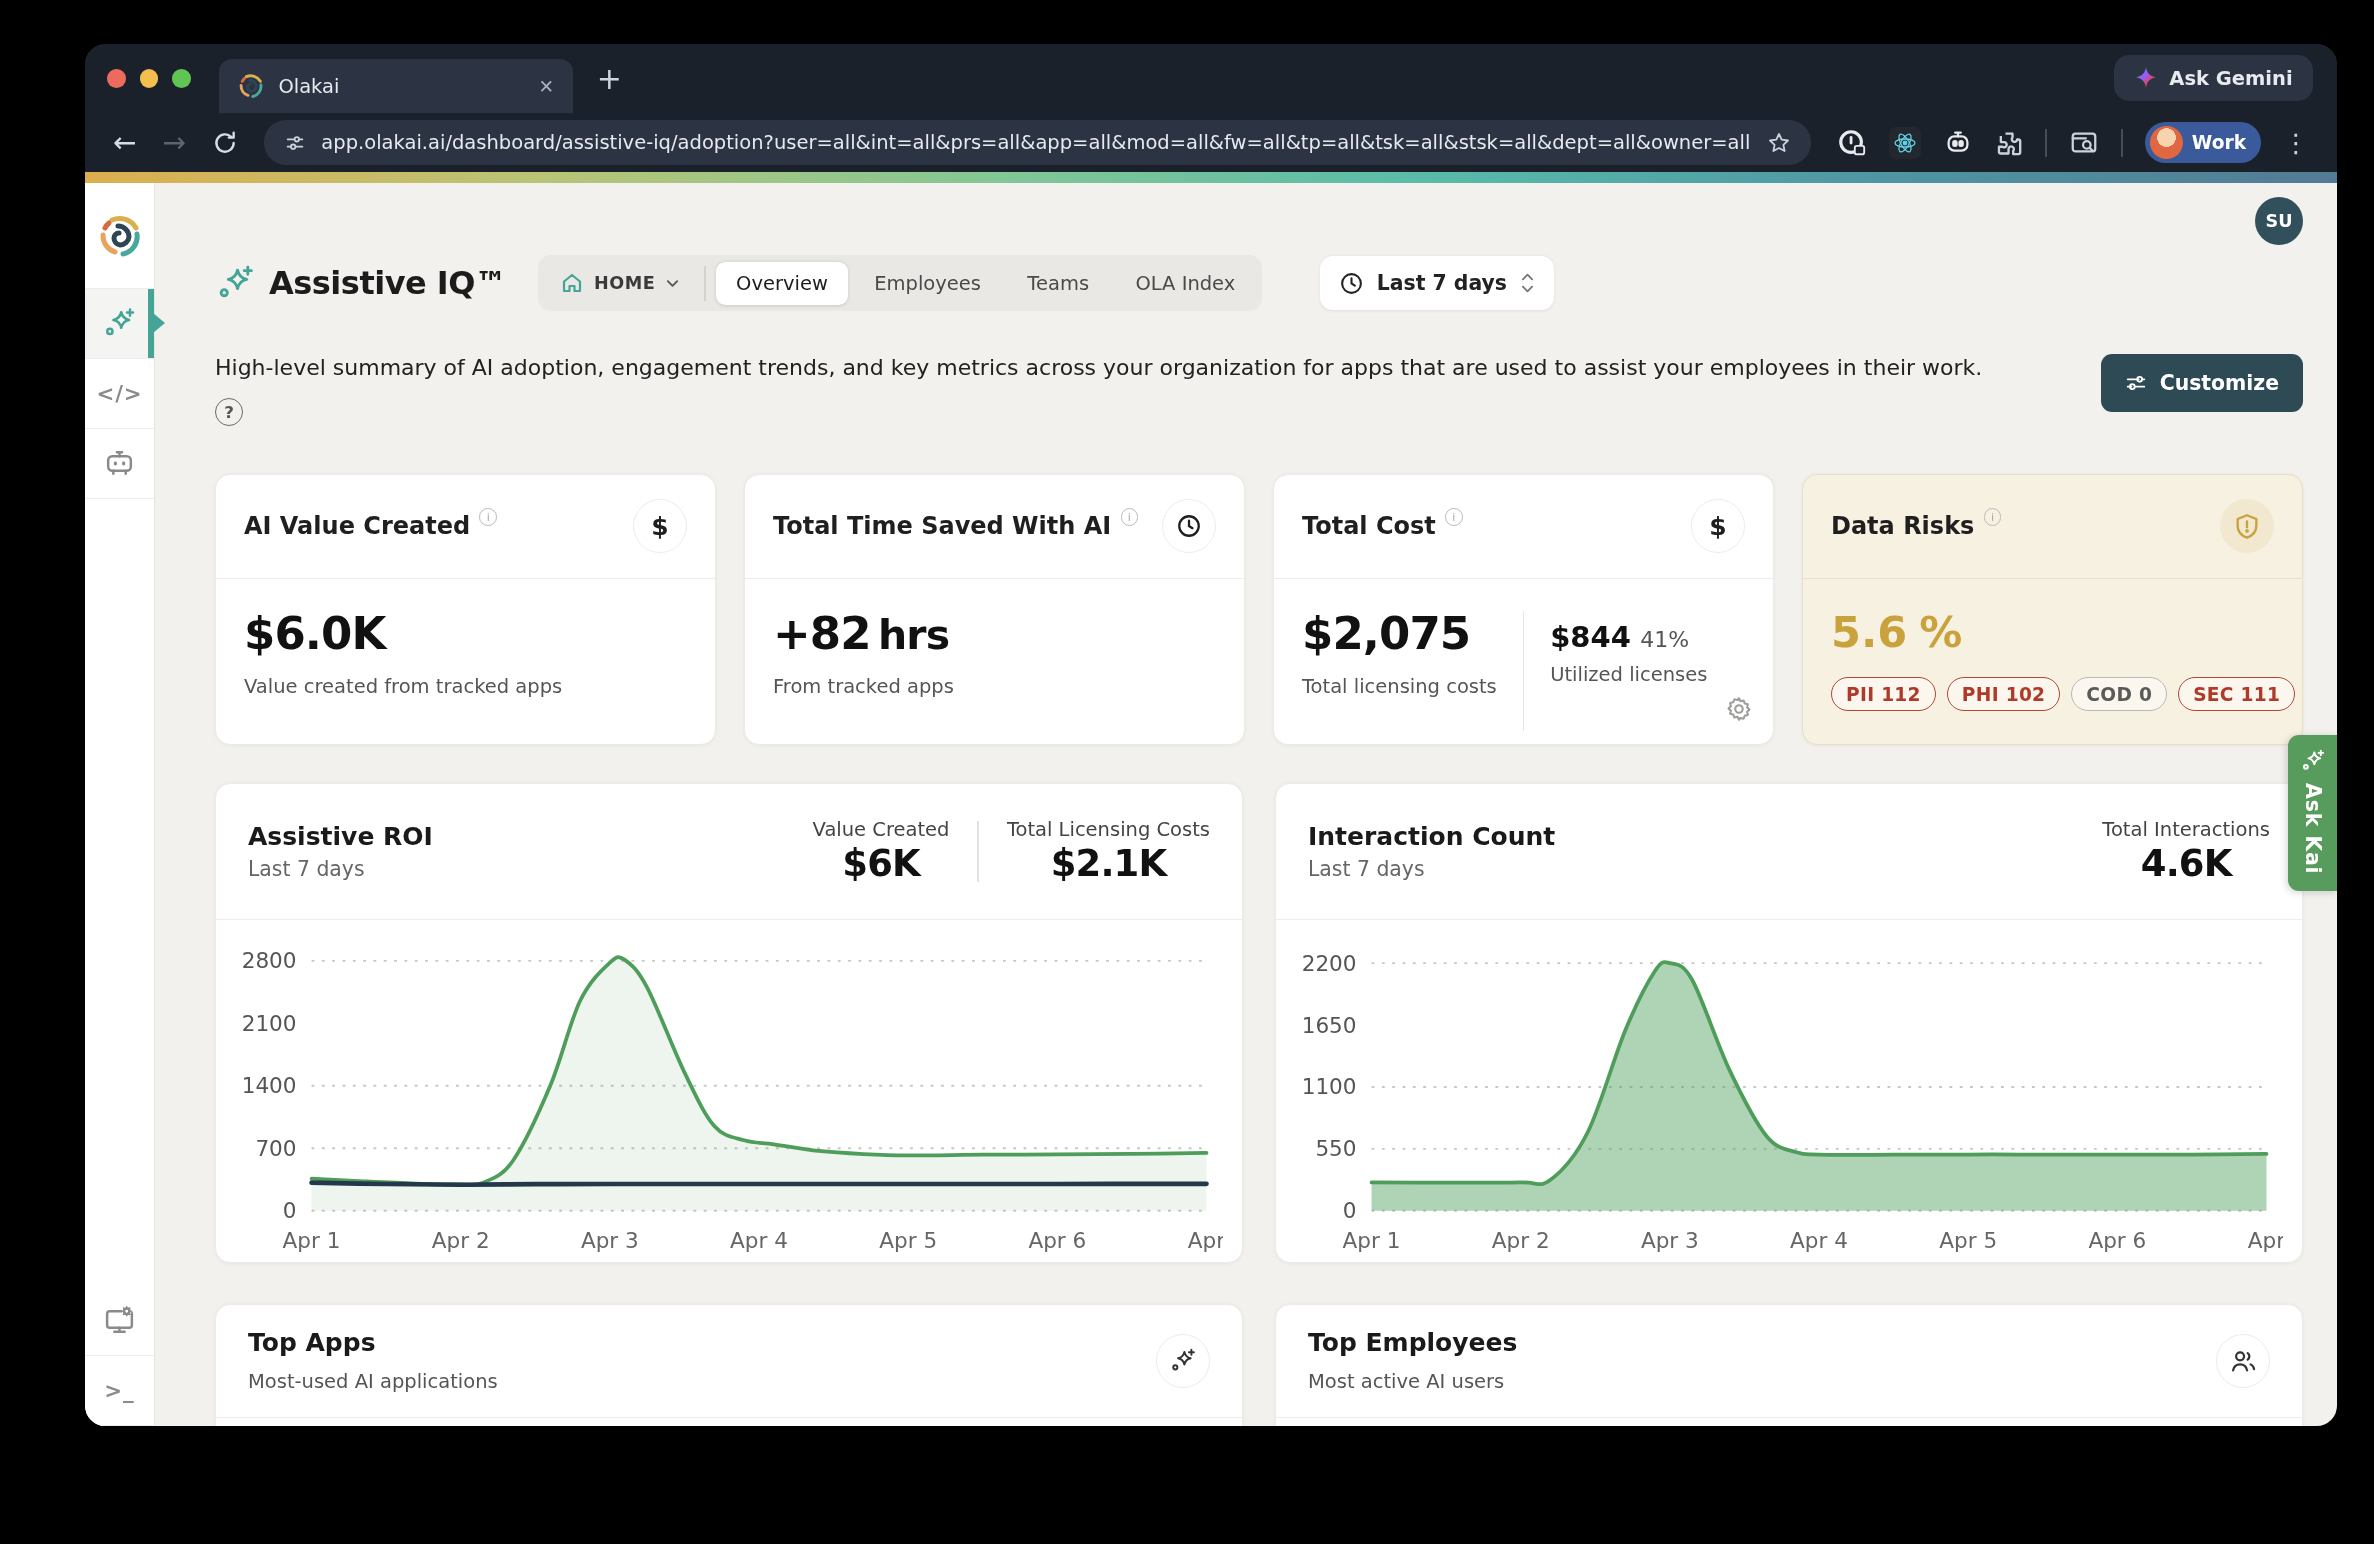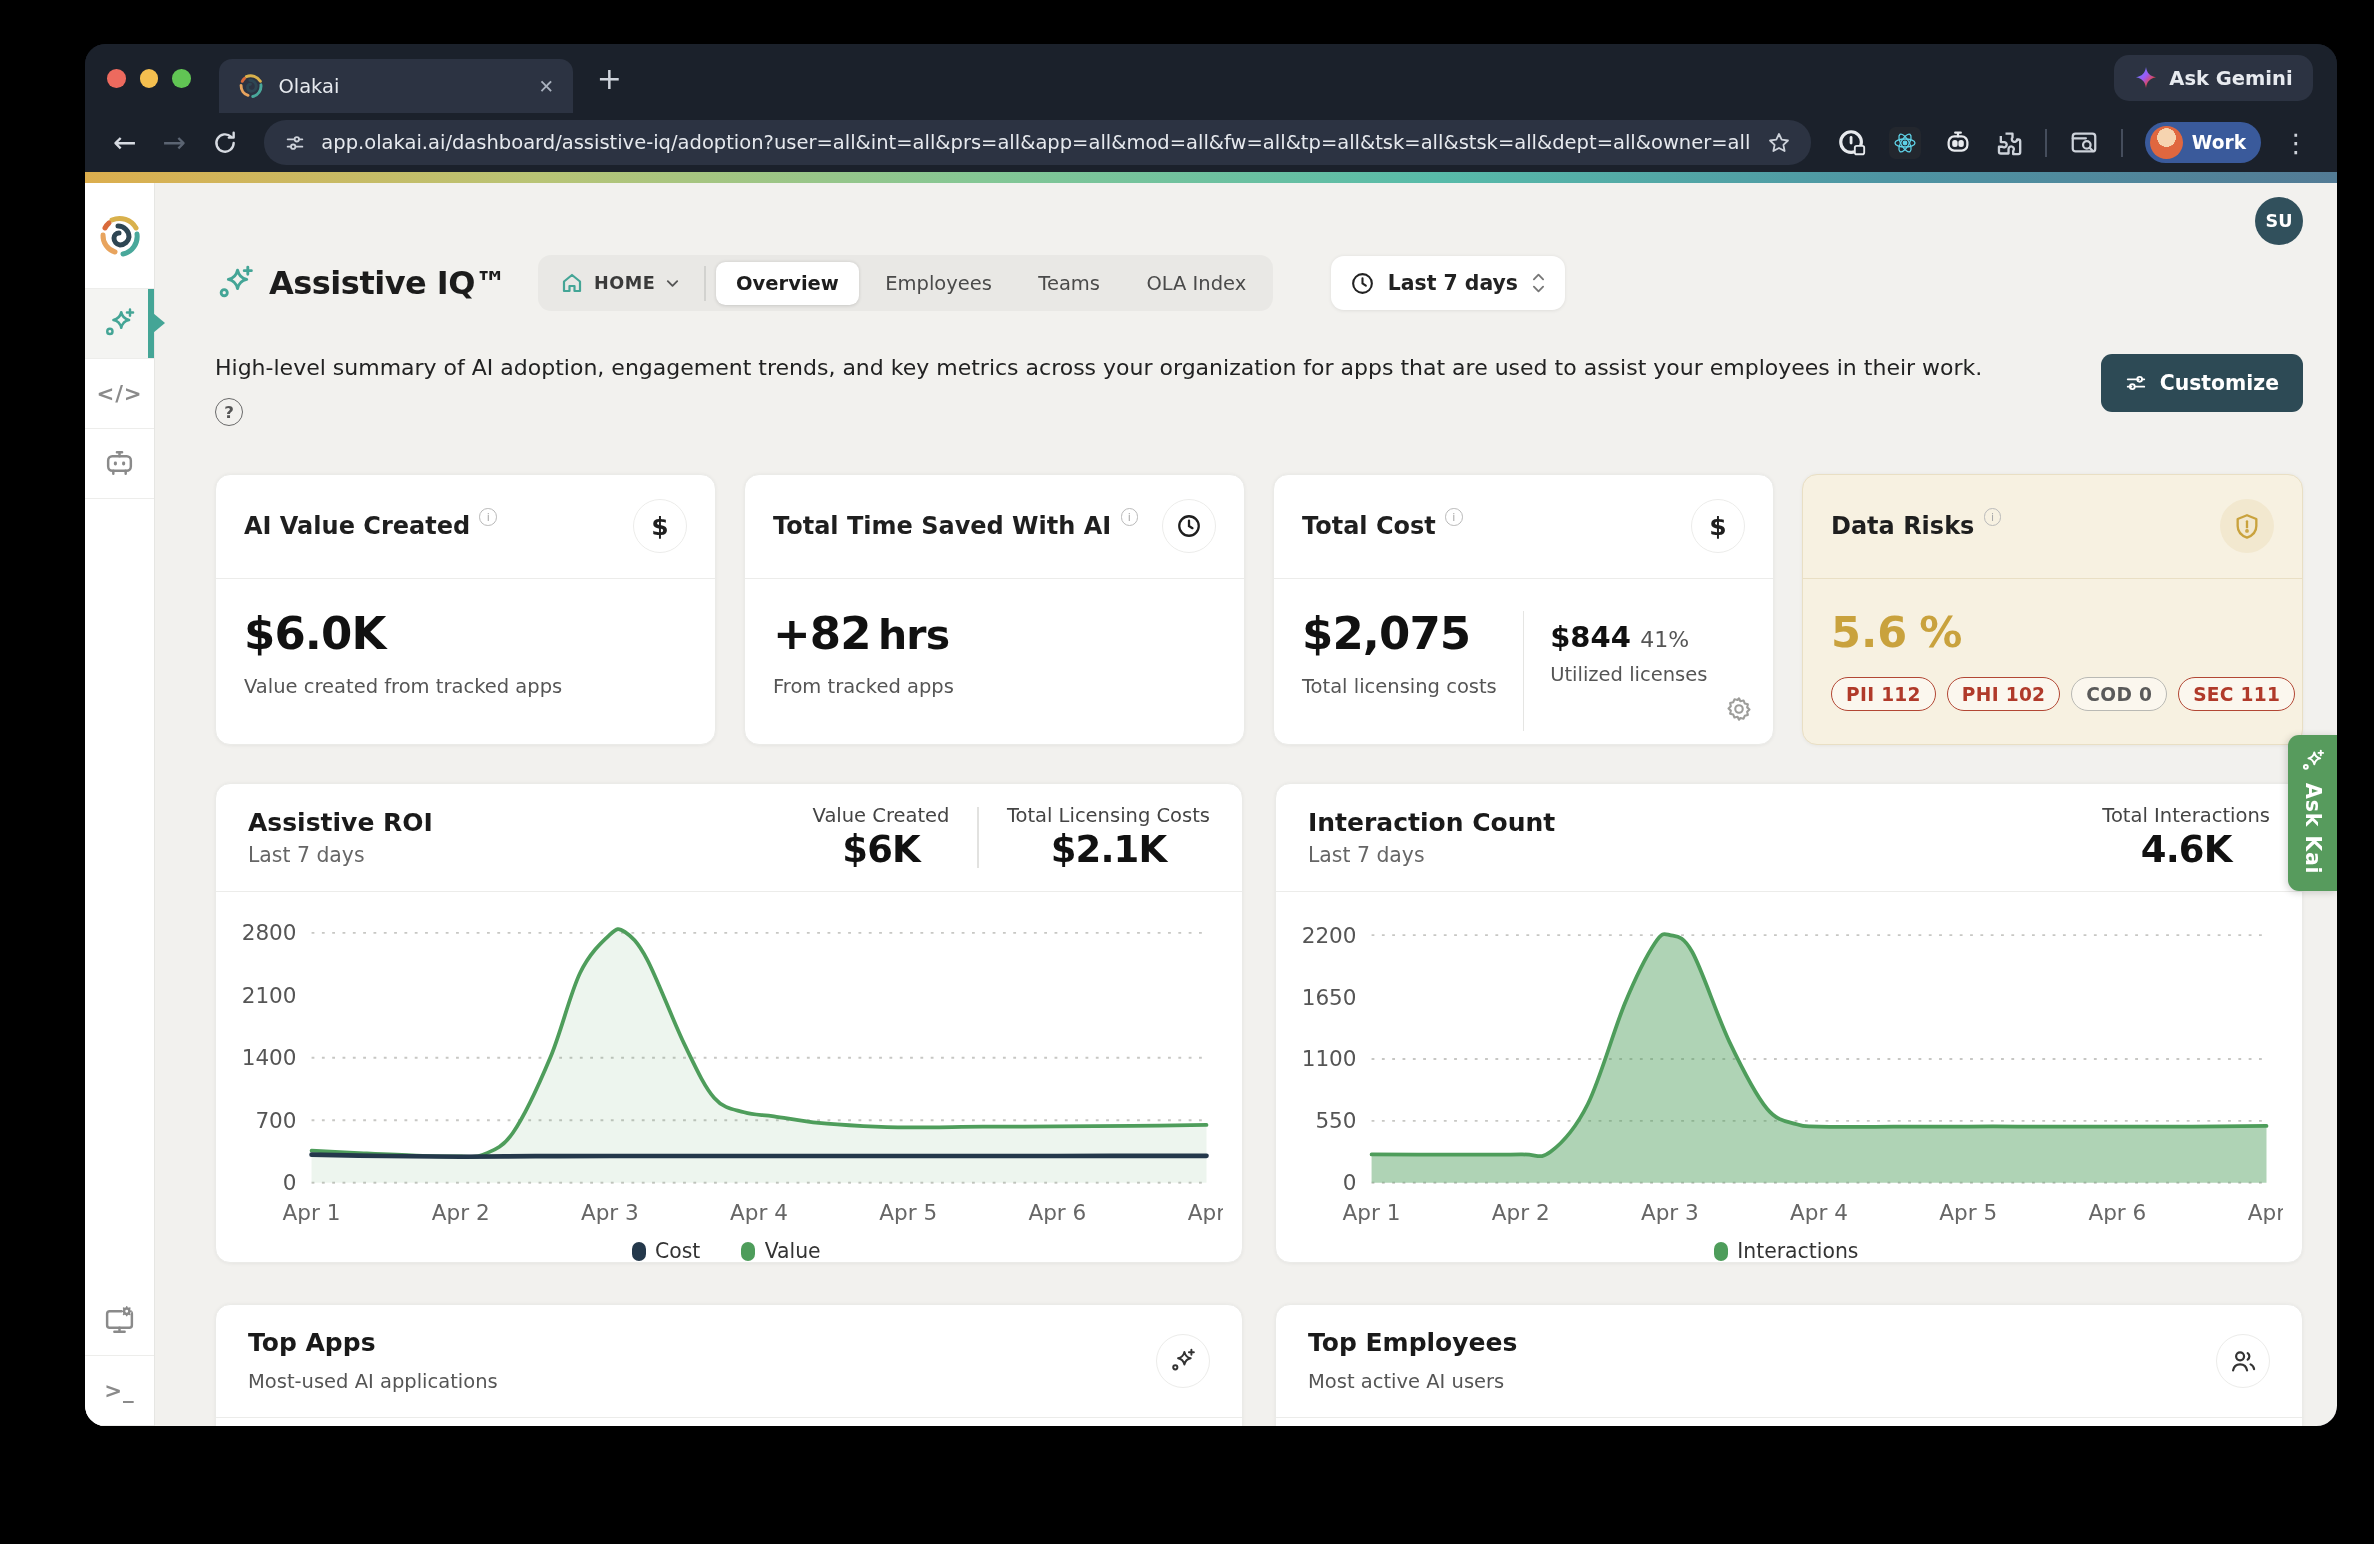--- a/index.html
+++ b/index.html
@@ -53,21 +53,21 @@
   
   .main{flex:1;padding:72px 34px 0 60px;position:relative;min-width:0}
   .hdr{display:flex;align-items:center;gap:32px}
   .title-wrap{display:flex;align-items:center;gap:13px}
   .page-title{font-size:32px;font-weight:800;color:#1c1c1c;letter-spacing:-0.5px}
   .navpill{background:#e9e8e5;border-radius:13px;padding:6.5px;display:flex;align-items:center}
   .home-item{display:flex;align-items:center;gap:10px;padding:0 15px;cursor:pointer}
   .home-label{font-size:17.6px;font-weight:700;color:#3a3a3a;letter-spacing:0.5px}
   .nav-sep{width:1.9px;height:35px;background:#d2d2cf;margin:0 9.3px}
   .ntab{padding:10.2px 20.4px;border-radius:9.3px;font-size:19.5px;color:#4a4a4a;cursor:pointer;white-space:nowrap}
-  .ntab.active{background:#fff;color:#1d1d1d;font-weight:700;box-shadow:0 0.9px 3.7px rgba(0,0,0,.14)}
+  .ntab.active{background:#fff;color:#1d1d1d;font-weight:400;box-shadow:0 0.9px 3.7px rgba(0,0,0,.14)}
   .datepill{margin-left:26px;height:54px;background:#fff;border-radius:13px;display:flex;align-items:center;gap:13px;padding:0 18.6px;box-shadow:0 0.9px 3.7px rgba(0,0,0,.08);cursor:pointer}
   .datepill span{font-size:20.4px;font-weight:600;color:#222}
 
   .desc-row{margin-top:43px;display:flex;align-items:flex-start}
   .desc-col{max-width:1864px}
   .desc{font-size:22px;color:#222;line-height:1.3}
   .help{margin-top:15px;width:28px;height:28px;border-radius:50%;border:1.9px solid #6a6a6a;color:#555;font-size:16.7px;font-weight:700;display:grid;place-items:center;cursor:pointer}
   .customize{margin-left:auto;flex:none;height:58px;background:#2d4a55;color:#fff;border:none;border-radius:11px;display:flex;align-items:center;gap:13px;padding:0 24px;font-size:20.4px;font-weight:600;cursor:pointer;font-family:inherit}
 
   
@@ -90,21 +90,21 @@
   .risk .card-head{border-bottom-color:#e9dfc4}
   .risk .head-icon{background:#f2e8cf;border:none}
   .risk-val{font-size:43px;font-weight:800;color:#c9a23d;display:flex;align-items:baseline;gap:12px}
   .badges{display:flex;gap:11px;margin-top:20px;flex-wrap:nowrap}
   .badge{padding:5.6px 14px;border:1.9px solid;border-radius:927px;font-size:18.6px;font-weight:700;letter-spacing:0.3px;background:rgba(255,255,255,.45);white-space:nowrap}
   .badge.red{color:#b03a2a;border-color:#b24734}
   .badge.gray{color:#5a5a5a;border-color:#b9b9b4}
 
   
   .charts{margin-top:38px;display:grid;grid-template-columns:repeat(2,1fr);gap:32px;height:480px}
-  .chart-head{height:108px;flex:none;display:flex;align-items:center;padding:0 32px;border-bottom:1.4px solid #ececea}
+  .chart-head{height:136px;flex:none;display:flex;align-items:center;padding:0 32px;border-bottom:1.4px solid #ececea}
   .ct{font-size:25px;font-weight:700;color:#1a1a1a}
   .cs{font-size:20.4px;color:#666;margin-top:6.5px}
   .chart-stats{margin-left:auto;display:flex;align-items:center}
   .stat{text-align:center}
   .stat-label{font-size:19.5px;color:#444}
   .stat-value{font-size:37px;font-weight:800;color:#111;margin-top:1.9px;letter-spacing:-0.9px}
   .stat-sep{width:1.4px;height:61px;background:#e2e2e0;margin:0 28px}
   .chart-body{padding:15px 18.6px 0 13px}
   .chart-body svg{width:100%;display:block}
   .legend{display:flex;justify-content:center;gap:41px;margin-top:3.7px;font-size:20.4px;color:#333;align-items:center}

